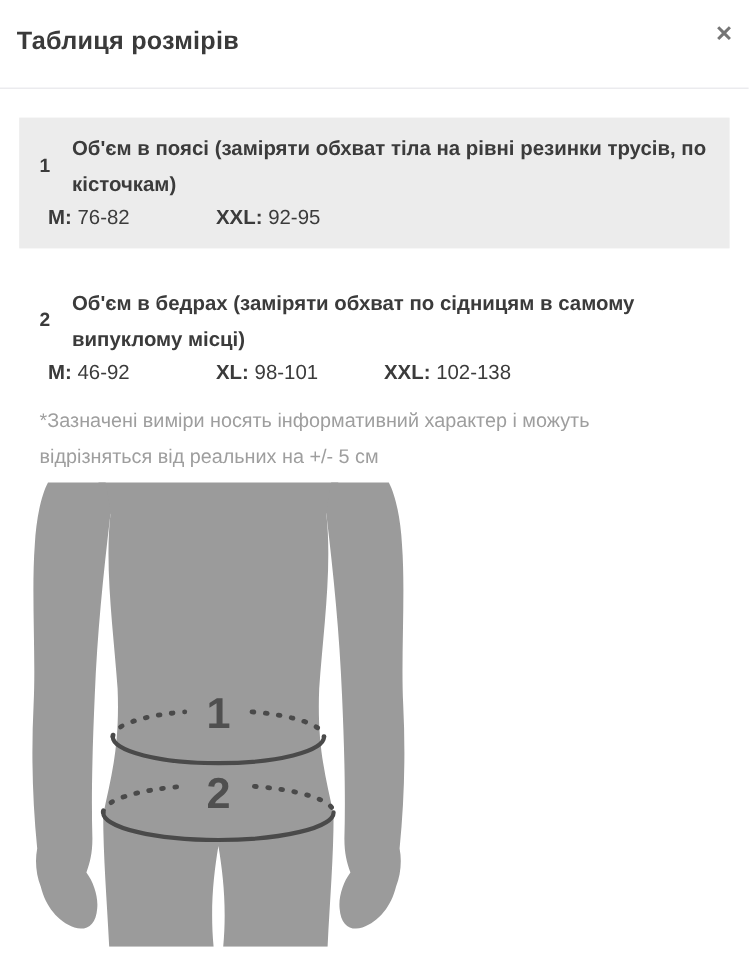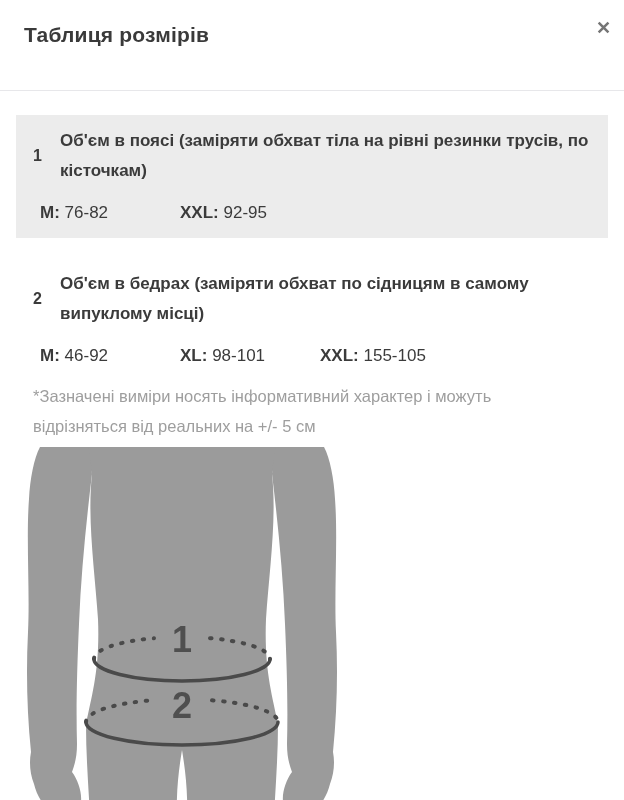--- a/index.html
+++ b/index.html
@@ -6,23 +6,23 @@
   html,body { width:624px; height:800px; }
   body {
     background:#ffffff;
     font-family:"Liberation Sans", sans-serif;
     color:#3b3b3b;
     position:relative;
     overflow:hidden;
   }
   .header {
     position:relative;
-    height:91px;
+    height:74px;
     border-bottom:1px solid #e7e7ea;
-    padding:23px 16px 0 24px;
+    padding:23px 16px 0 14px;
   }
   .title {
     font-size:21px;
     font-weight:bold;
     color:#3a3a3a;
     letter-spacing:.2px;
   }
   .close-btn {
     position:absolute;
     top:19px;
@@ -59,21 +59,21 @@
     font-size:17px;
     line-height:30px;
     color:#3b3b3b;
     max-width:548px;
     font-weight:bold;
   }
   .sizes {
     display:grid;
     grid-template-columns:140px 140px 138px auto;
     padding-left:7px;
-    margin-top:16px;
+    margin-top:2px;
     font-size:17px;
     line-height:21px;
     color:#3b3b3b;
   }
   .size-label { font-weight:bold; }
   .note {
     margin:0 16px;
     padding-left:17px;
     font-size:16.5px;
     line-height:30px;
@@ -109,21 +109,21 @@
 </div>
 
 <div class="section plain">
   <div class="desc-row">
     <div class="num">2</div>
     <div class="desc">Об'єм в бедрах (заміряти обхват по сідницям в самому випуклому місці)</div>
   </div>
   <div class="sizes">
     <div><span class="size-label">M:</span> <span>46-92</span></div>
     <div><span class="size-label">XL:</span> <span>98-101</span></div>
-    <div><span class="size-label">XXL:</span> <span>155-105</span></div>
+    <div><span class="size-label">XXL:</span> <span>102-138</span></div>
   </div>
 </div>
 
 <div class="note">
   <span class="note-text">*Зазначені виміри носять інформативний характер і можуть відрізняться від реальних на +/- 5 см</span>
 </div>
 
 <div class="figure">
   <svg width="340" height="390" viewBox="0 0 340 390" xmlns="http://www.w3.org/2000/svg">
 

